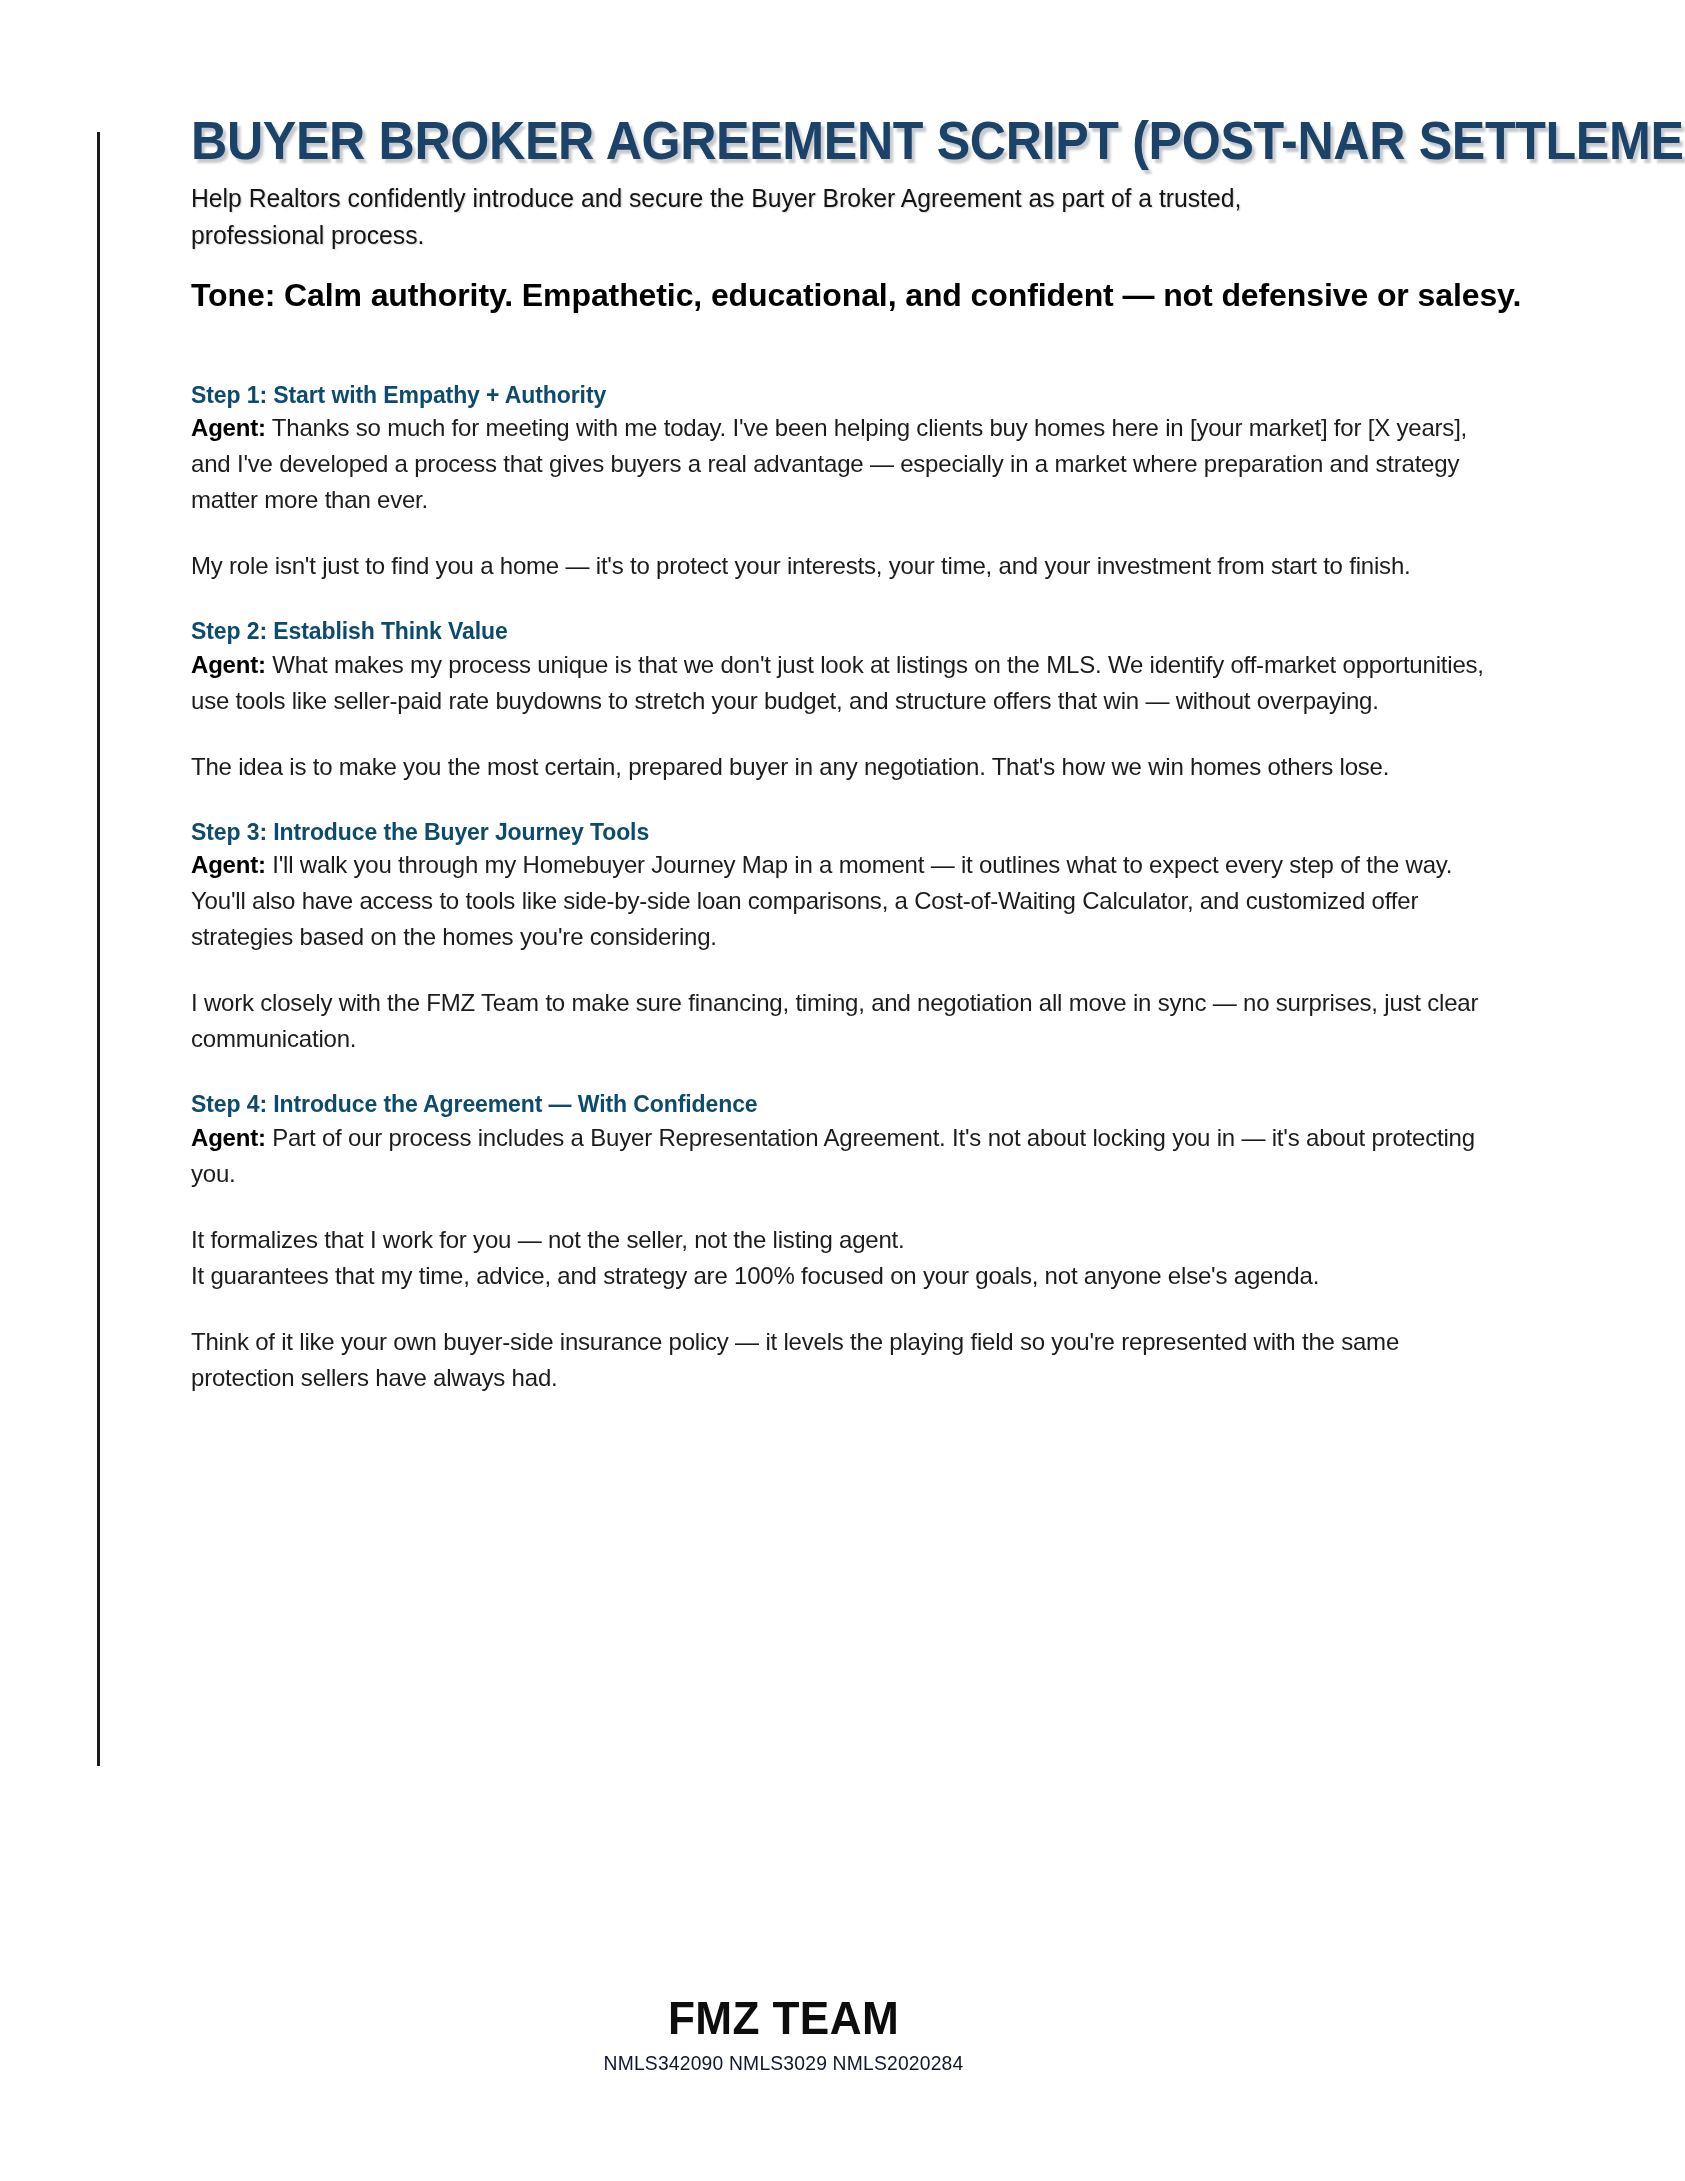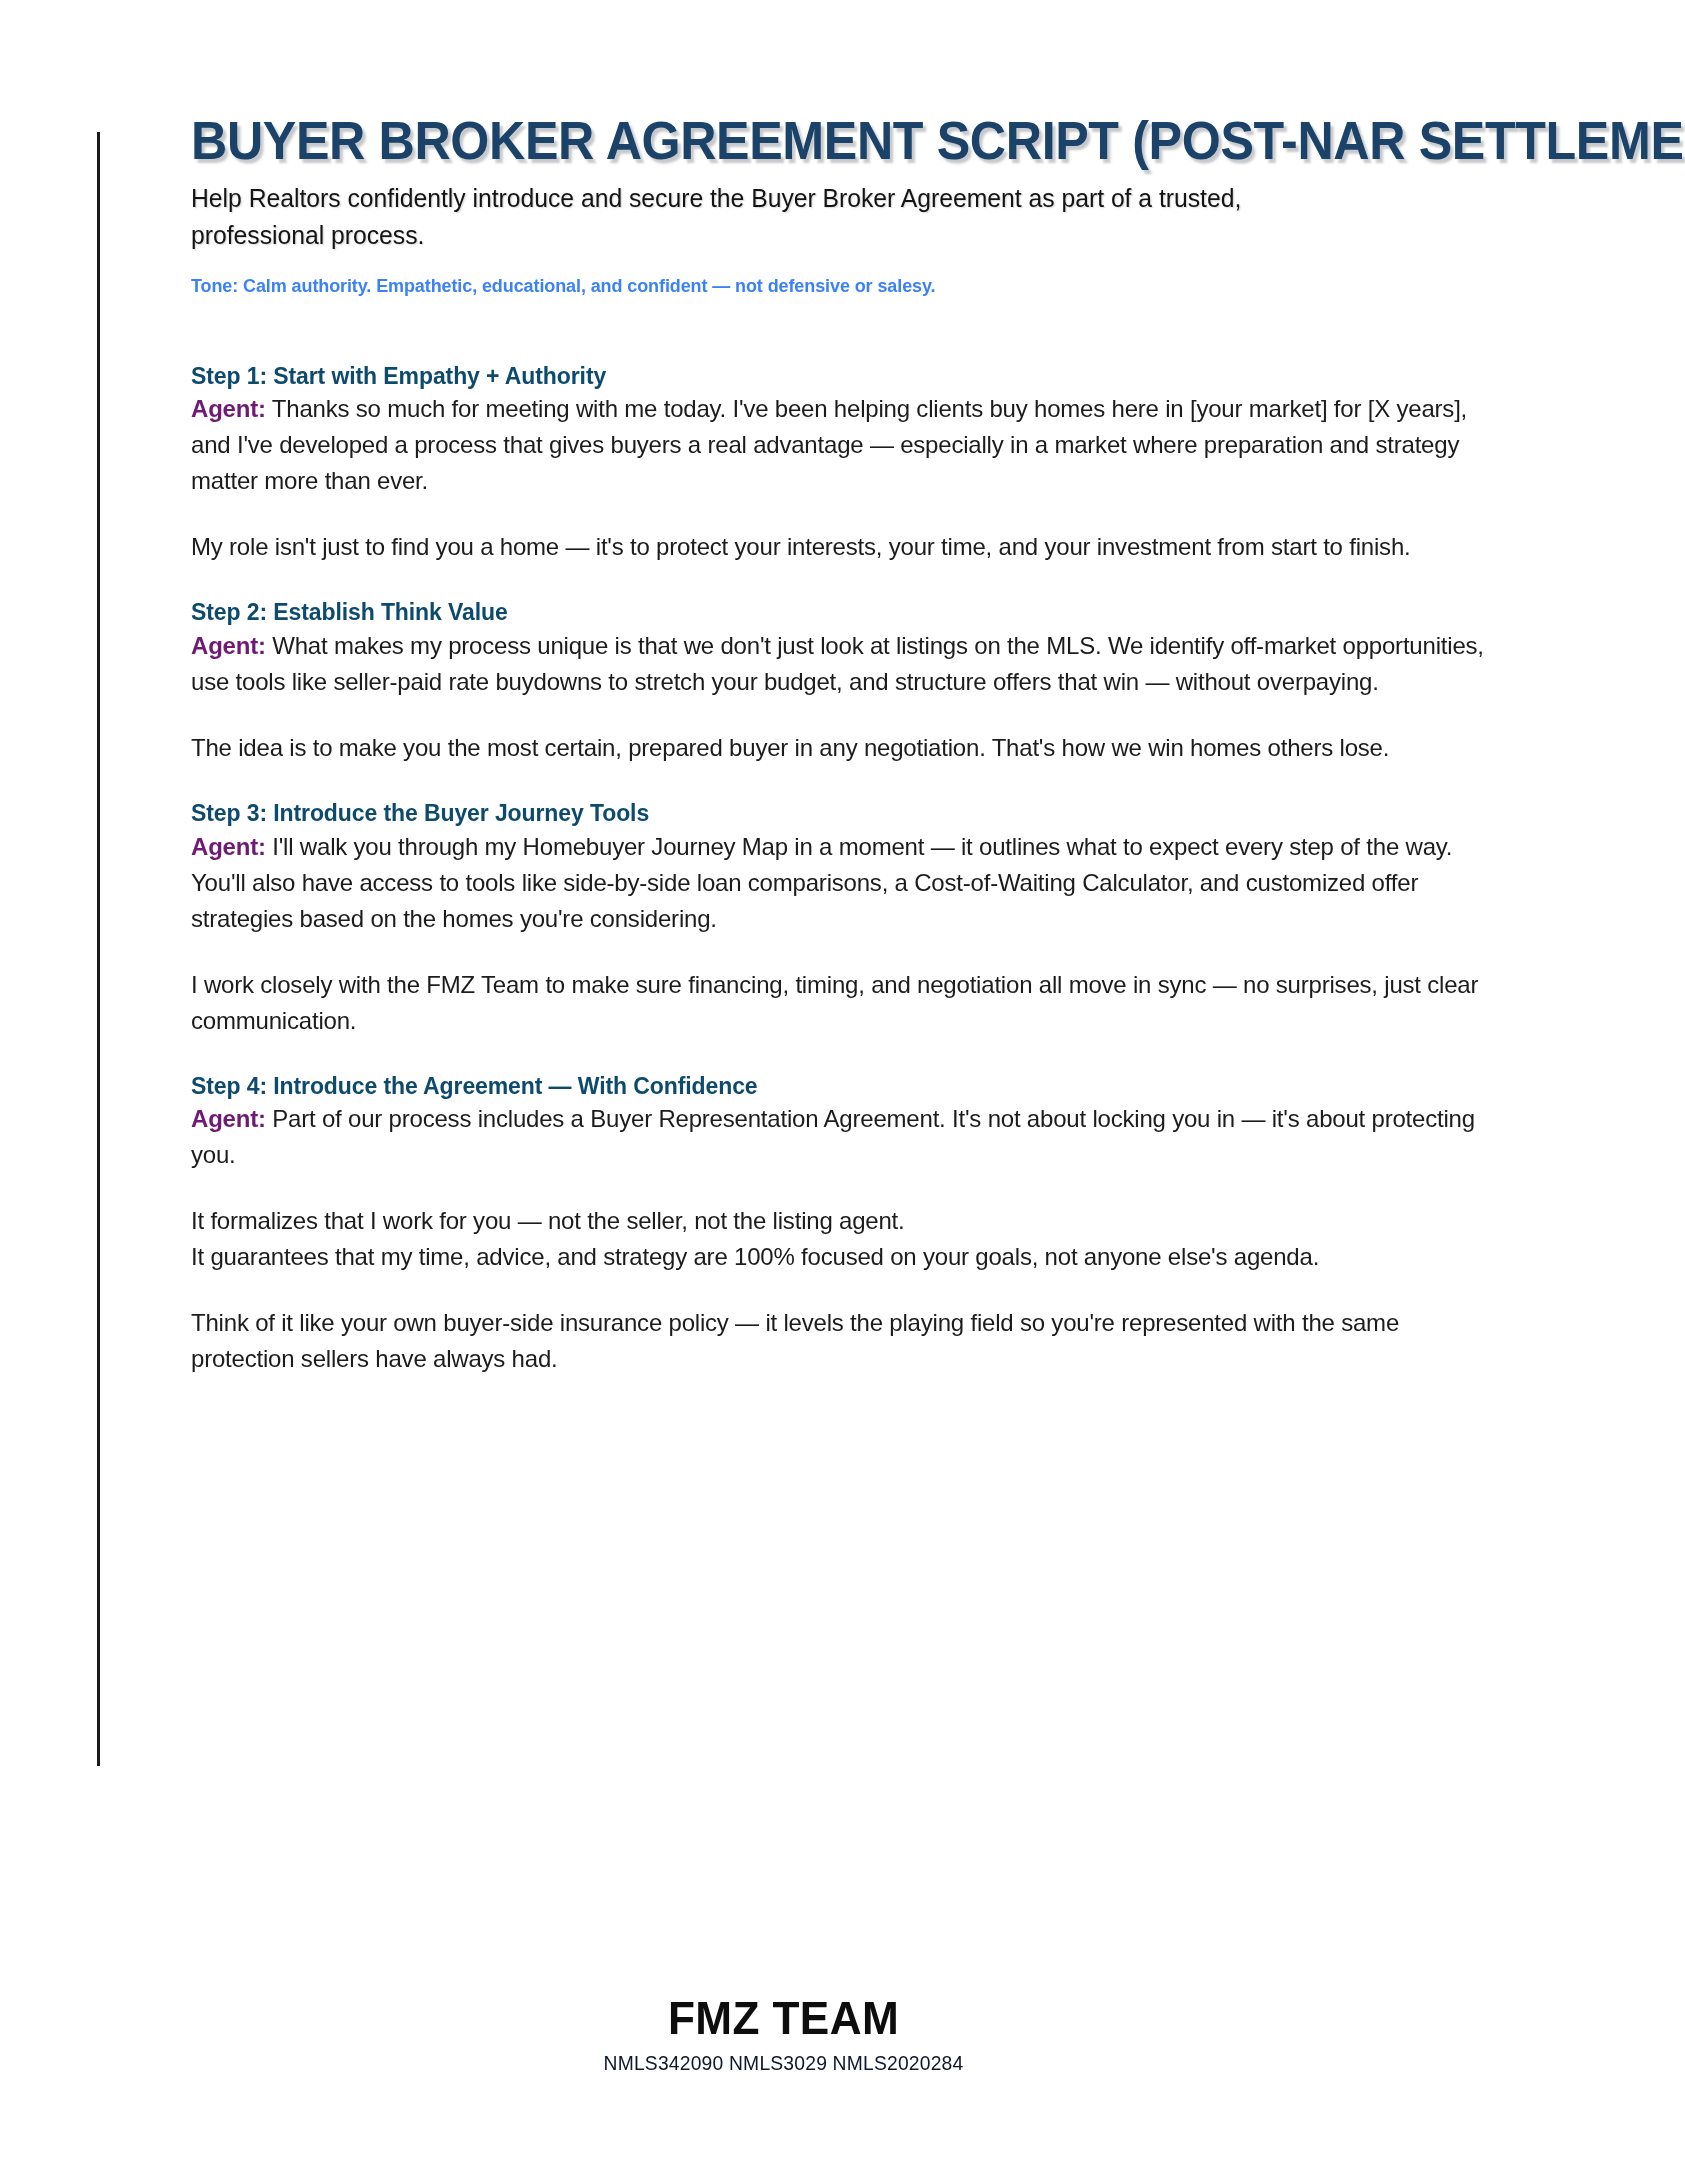--- a/index.html
+++ b/index.html
@@ -64,23 +64,23 @@
     margin: 12.3px 0 0 0;
     max-width: 1106px;
     transform: scaleX(0.95);
     transform-origin: left center;
     text-shadow: 1.3px 1.3px 1.3px rgba(140,145,150,0.35);
   }
 
   .doc-tone {
     font-family: "Liberation Sans", sans-serif;
     font-weight: 700;
-    font-size: 18px;
+    font-size: 32px;
     line-height: 1.35;
-    color: #3b82f6;
+    color: #000000;
     letter-spacing: -0.1px;
     margin: 19.3px 0 0 0;
   }
 
   
   .steps {
     margin-top: 63px;
   }
 
   .step-block {
@@ -115,21 +115,21 @@
   .para.spaced {
     margin-top: 30px;
   }
 
   .step-block + .step-block {
     margin-top: 32px;
   }
 
   .speaker {
     font-weight: 700;
-    color: #701a75;
+    color: #000000;
   }
 
   
   .footer {
     position: absolute;
     left: 0;
     top: 1991px;
     width: 1567px;
     text-align: center;
   }

